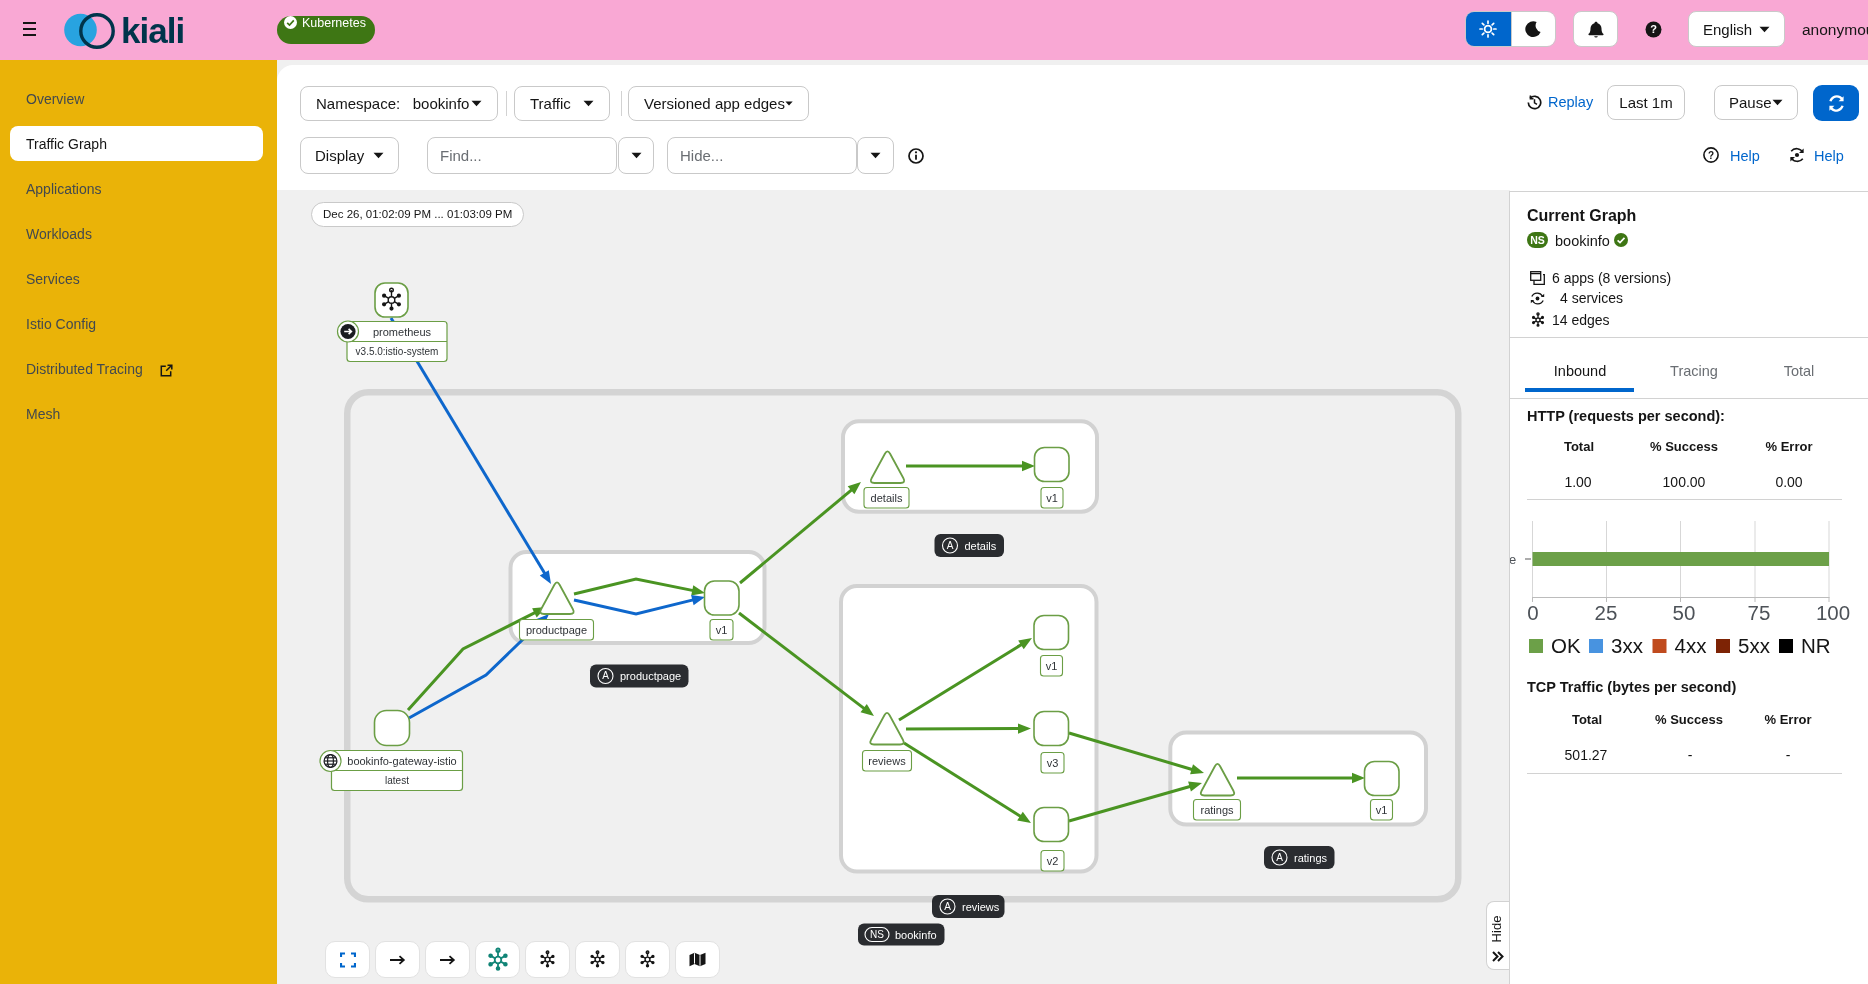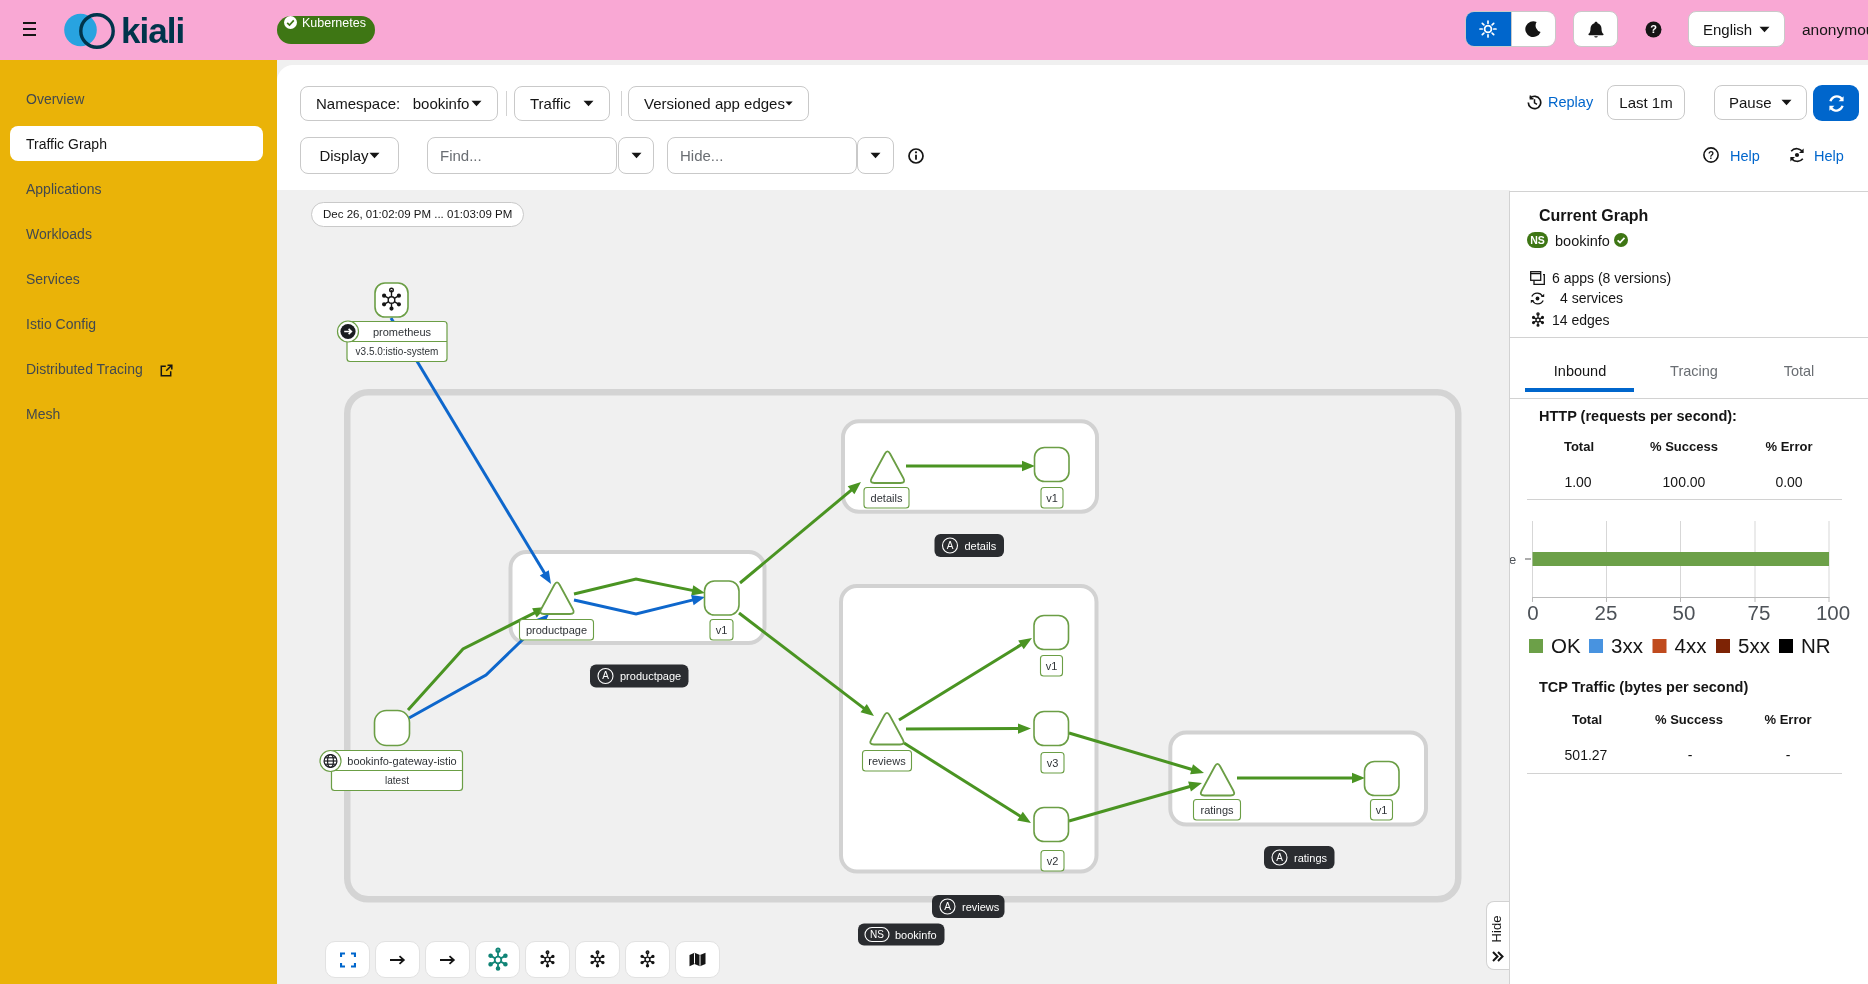--- a/index.html
+++ b/index.html
@@ -1,21 +1,21 @@
 <!DOCTYPE html>
 <html><head>
 <meta charset="utf-8">
 <style>
 * { margin:0; padding:0; box-sizing:border-box; }
 html,body { width:1868px; height:984px; overflow:hidden; font-family:"Liberation Sans",sans-serif; background:#f0f0f0; }
 .abs { position:absolute; }
 .btn { position:absolute; background:#fff; border:1px solid #c9c9c9; border-radius:8px; display:flex; align-items:center; color:#151515; font-size:15px; white-space:nowrap; }
 .gbtn { position:absolute; top:751px; width:45px; height:37px; background:#fff; border:1px solid #e2e2e2; border-radius:10px; display:flex; align-items:center; justify-content:center; }
 .navitem { position:absolute; left:26px; font-size:14px; color:#43494e; }
-.ttl { font-weight:bold; color:#151515; font-size:14.5px; position:absolute;margin-left:12px; }
+.ttl { font-weight:bold; color:#151515; font-size:14.5px; position:absolute; }
 .ctr { transform:translateX(-50%); white-space:nowrap; }
 </style>
 </head>
 <body>
 
 <div class="abs" style="left:0;top:0;width:1868px;height:60px;background:#f9a8d4">
   <div class="abs" style="left:23px;top:22px;width:13px;height:2.4px;background:#151515"></div>
   <div class="abs" style="left:23px;top:28px;width:13px;height:2.4px;background:#151515"></div>
   <div class="abs" style="left:23px;top:34px;width:13px;height:2.4px;background:#151515"></div>
   <svg class="abs" style="left:62px;top:10px" width="56" height="42" viewBox="0 0 56 42">
@@ -116,36 +116,36 @@
       <path d="M3.4 0.6 L3.4 3.7 L6.5 3.7" fill="none" stroke="#151515" stroke-width="1.6"></path>
       <path d="M7.5 4.2 V7.8 L10 9.3" fill="none" stroke="#151515" stroke-width="1.5"></path>
     </svg></div>
 <div class="abs" style="left:1548px;top:94px;font-size:14.5px;color:#0066cc">Replay</div>
 <div class="btn" style="left:1607px;top:85px;width:78px;height:35px;padding:0 14px;justify-content:center">
     <span>Last 1m</span>
     <svg width="11" height="7" viewBox="0 0 11 7">
       <path d="M0.5 0.8 L5.5 6.2 L10.5 0.8 Z" fill="#151515"></path>
     </svg>
   </div>
-<div class="btn" style="left:1714px;top:85px;width:93px;height:35px;padding:0 14px;justify-content:space-between">
+<div class="btn" style="left:1714px;top:85px;width:84px;height:35px;padding:0 14px;justify-content:space-between">
     <span>Pause</span>
     <svg width="11" height="7" viewBox="0 0 11 7">
       <path d="M0.5 0.8 L5.5 6.2 L10.5 0.8 Z" fill="#151515"></path>
     </svg>
   </div>
 <div class="abs" style="left:1813px;top:85px;width:46px;height:36px;background:#0066cc;border-radius:9px;display:flex;align-items:center;justify-content:center">
     <svg width="17" height="17" viewBox="0 0 17 17">
       <g fill="#fff">
         <path d="M15.6 1.2 v5 h-5 l2-2 a5.4 5.4 0 0 0 -9 2.3 l-2.3-0.6 a7.8 7.8 0 0 1 13-3.4 Z"></path>
         <path d="M1.4 15.8 v-5 h5 l-2 2 a5.4 5.4 0 0 0 9-2.3 l2.3 0.6 a7.8 7.8 0 0 1 -13 3.4 Z"></path>
       </g>
     </svg>
   </div>
 
-<div class="btn" style="left:300px;top:137px;width:99px;height:37px;padding:0 14px;justify-content:center">
+<div class="btn" style="left:300px;top:137px;width:99px;height:37px;padding:0 14px;justify-content:space-between">
     <span>Display</span>
     <svg width="11" height="7" viewBox="0 0 11 7">
       <path d="M0.5 0.8 L5.5 6.2 L10.5 0.8 Z" fill="#151515"></path>
     </svg>
   </div>
 <div class="btn" style="left:427px;top:137px;width:190px;height:37px;padding:0 12px;border-color:#c9c9c9">
     <span style="color:#6a6e73">Find...</span>
   </div>
 <div class="btn" style="left:618px;top:137px;width:36px;height:37px;justify-content:center">
     <svg width="11" height="7" viewBox="0 0 11 7">

